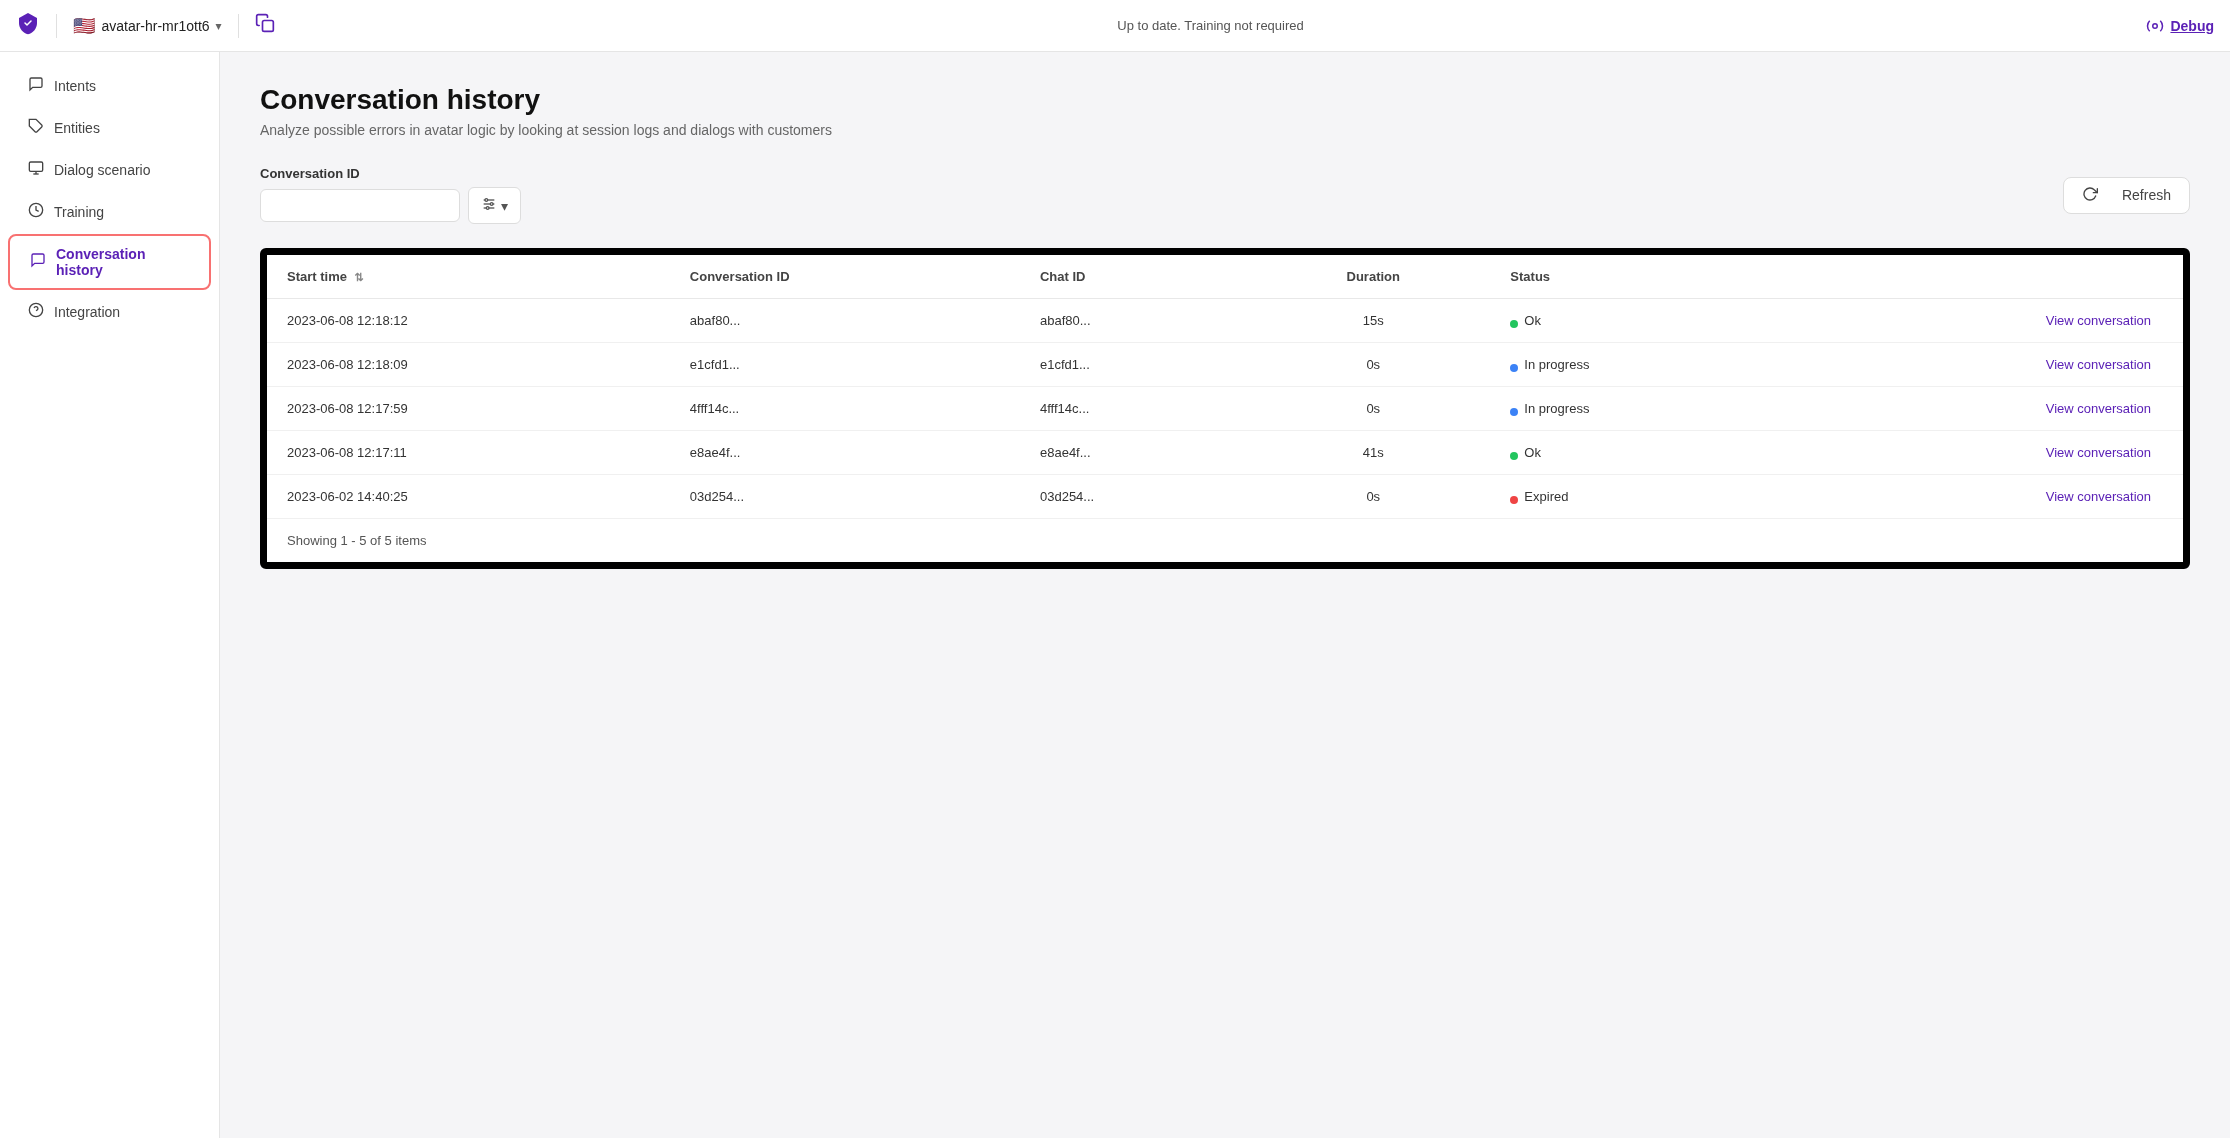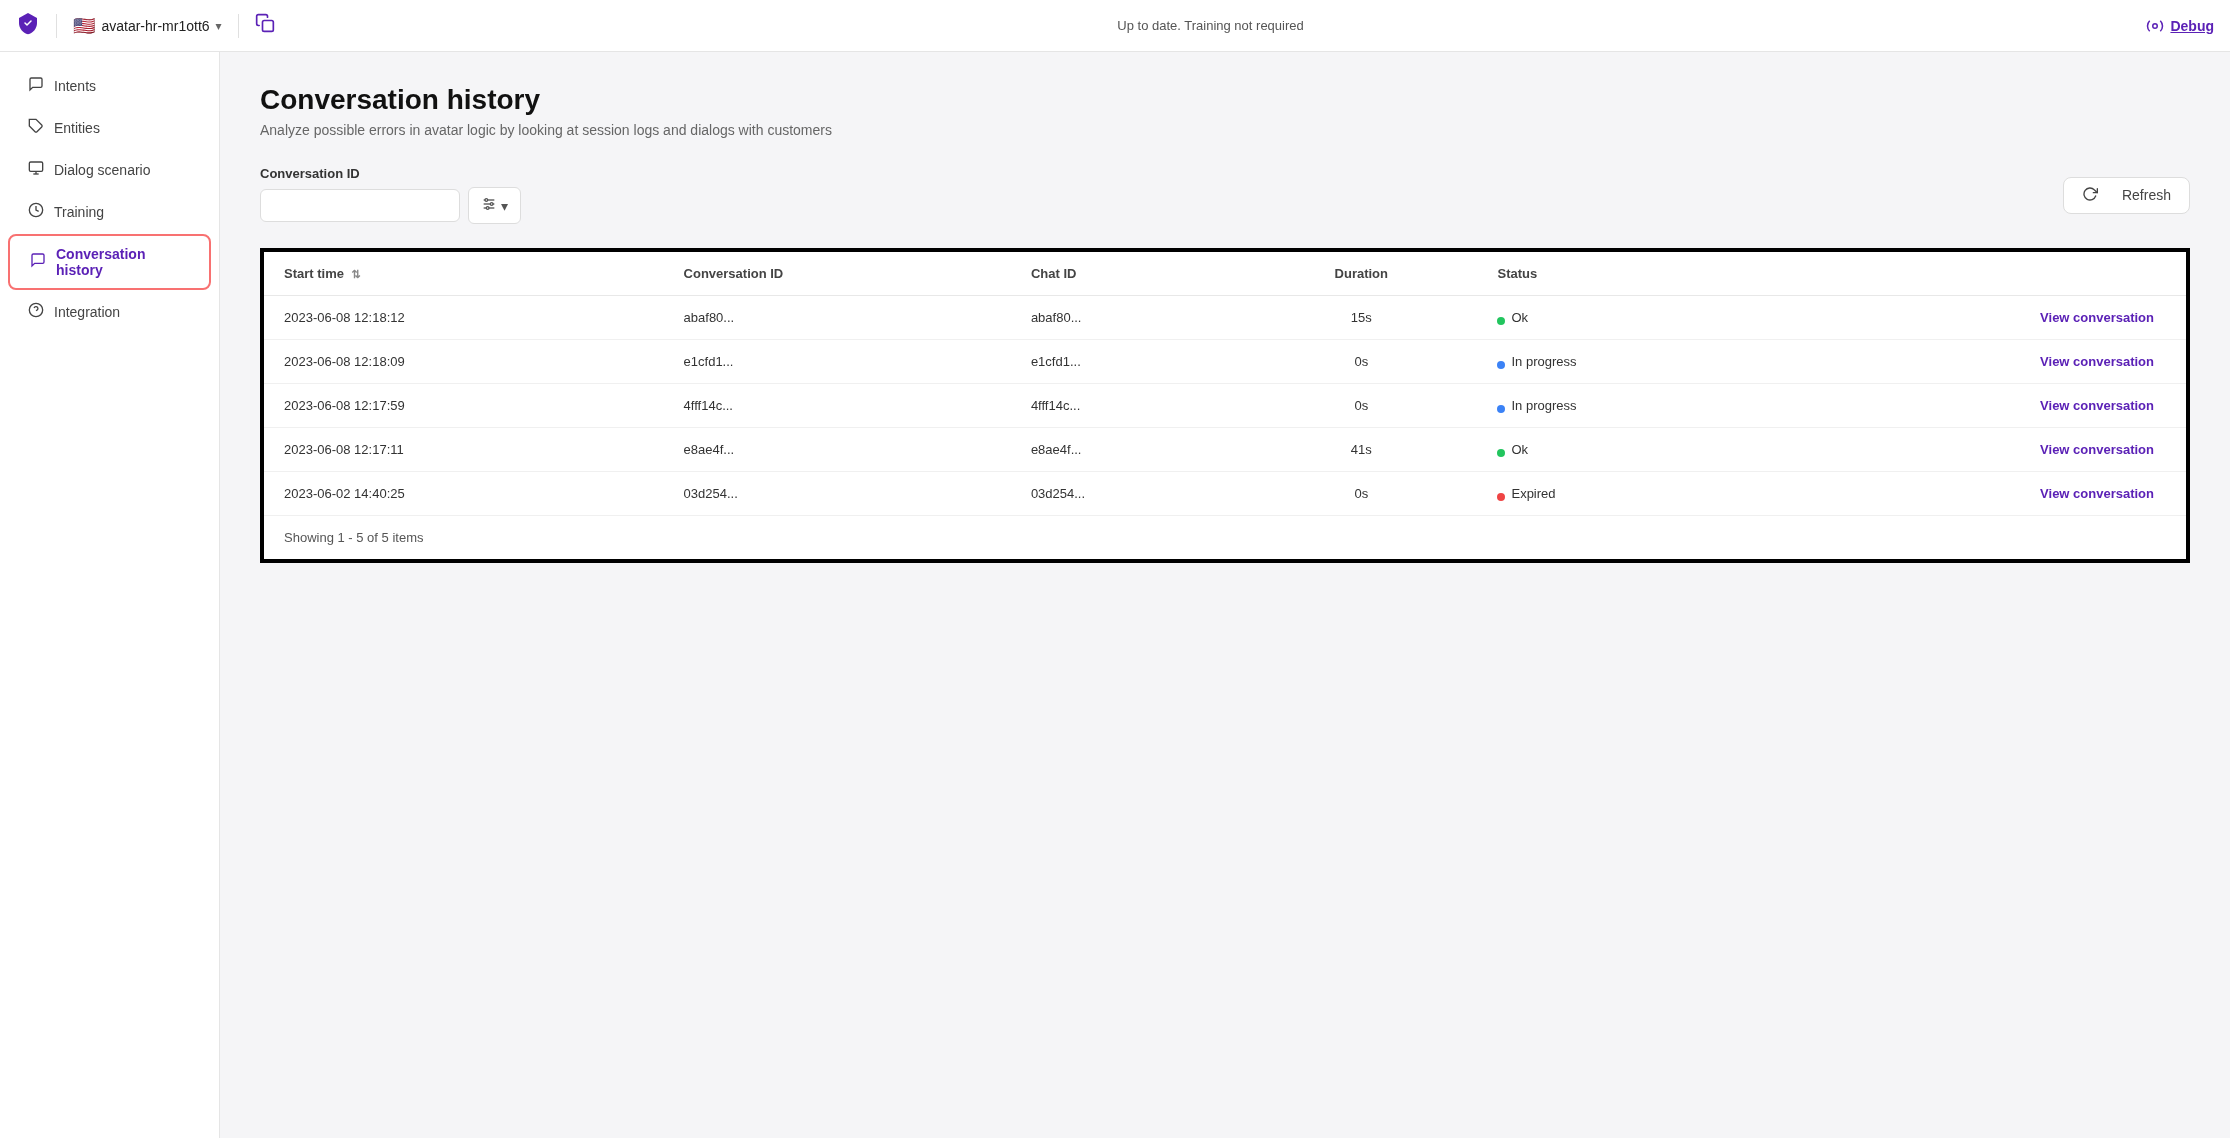--- a/index.html
+++ b/index.html
@@ -64,21 +64,21 @@
       background: #fff; cursor: pointer; color: #555; font-size: 14px;
     }
     .refresh-btn {
       margin-left: auto; display: flex; align-items: center; gap: 24px;
       padding: 8px 18px; border: 1px solid #ddd; border-radius: 8px;
       background: #fff; cursor: pointer; color: #444; font-size: 14px;
     }
 
     
     .table-container {
-      background: #fff; border-radius: 0; border: 4px solid #000000;
+      background: #fff; border-radius: 6px; border: 7px solid #000000;
       overflow: hidden;
     }
     table { width: 100%; border-collapse: collapse; }
     thead tr { border-bottom: 1px solid #e8e8e8; }
     thead th {
       text-align: left; padding: 14px 20px;
       font-size: 13px; font-weight: 600; color: #444;
     }
     tbody tr { border-bottom: 1px solid #f0f0f0; }
     tbody tr:last-child { border-bottom: none; }
@@ -86,21 +86,21 @@
 
     .sort-icon { font-size: 11px; color: #888; margin-left: 4px; }
 
     .status-badge { display: flex; align-items: flex-end; gap: 6px; }
     .dot { width: 8px; height: 8px; border-radius: 50%; flex-shrink: 0; }
     .dot-ok { background: #22c55e; }
     .dot-inprogress { background: #3b82f6; }
     .dot-expired { background: #ef4444; }
 
     .view-link {
-      color: #5b21b6; font-weight: 700; cursor: pointer; text-decoration: none;
+      color: #5b21b6; font-weight: 400; cursor: pointer; text-decoration: none;
       white-space: nowrap;
     }
 
     .table-footer { padding: 14px 20px; font-size: 13px; color: #555; border-top: 1px solid #f0f0f0; }
 
     
     .duration-col { text-align: center; }
 
     
     .action-col { text-align: right; padding-right: 32px; }

